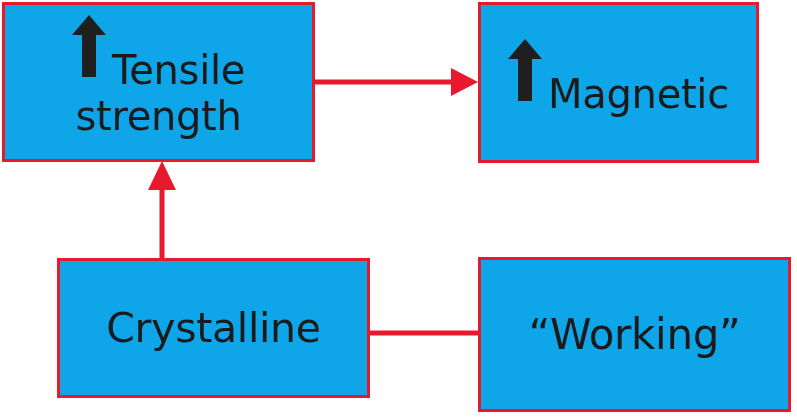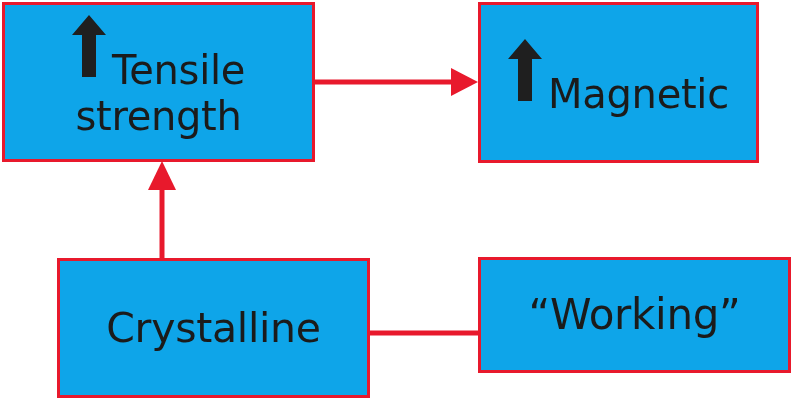--- a/index.html
+++ b/index.html
@@ -56,21 +56,21 @@
   #node-tensile-strength {
     left: 2px;  top: 2px;  width: 313px; height: 160px;
   }
   #node-magnetic-permeability {
     left: 478px; top: 2px;  width: 281px; height: 161px;
   }
   #node-crystalline-structure {
     left: 21px;  top: 258px; width: 313px; height: 140px; margin-left: 36px;
   }
   #node-working {
-    left: 478px; top: 257px; width: 313px; height: 116px;
+    left: 478px; top: 257px; width: 313px; height: 155px;
   }
   #node-magnetic-permeability .node-inner,
   #node-tensile-strength .node-inner {
     font-size: 40px;
   }
   #node-working .node-inner {
     font-size: 42px;
   }
 </style>
 </head>

